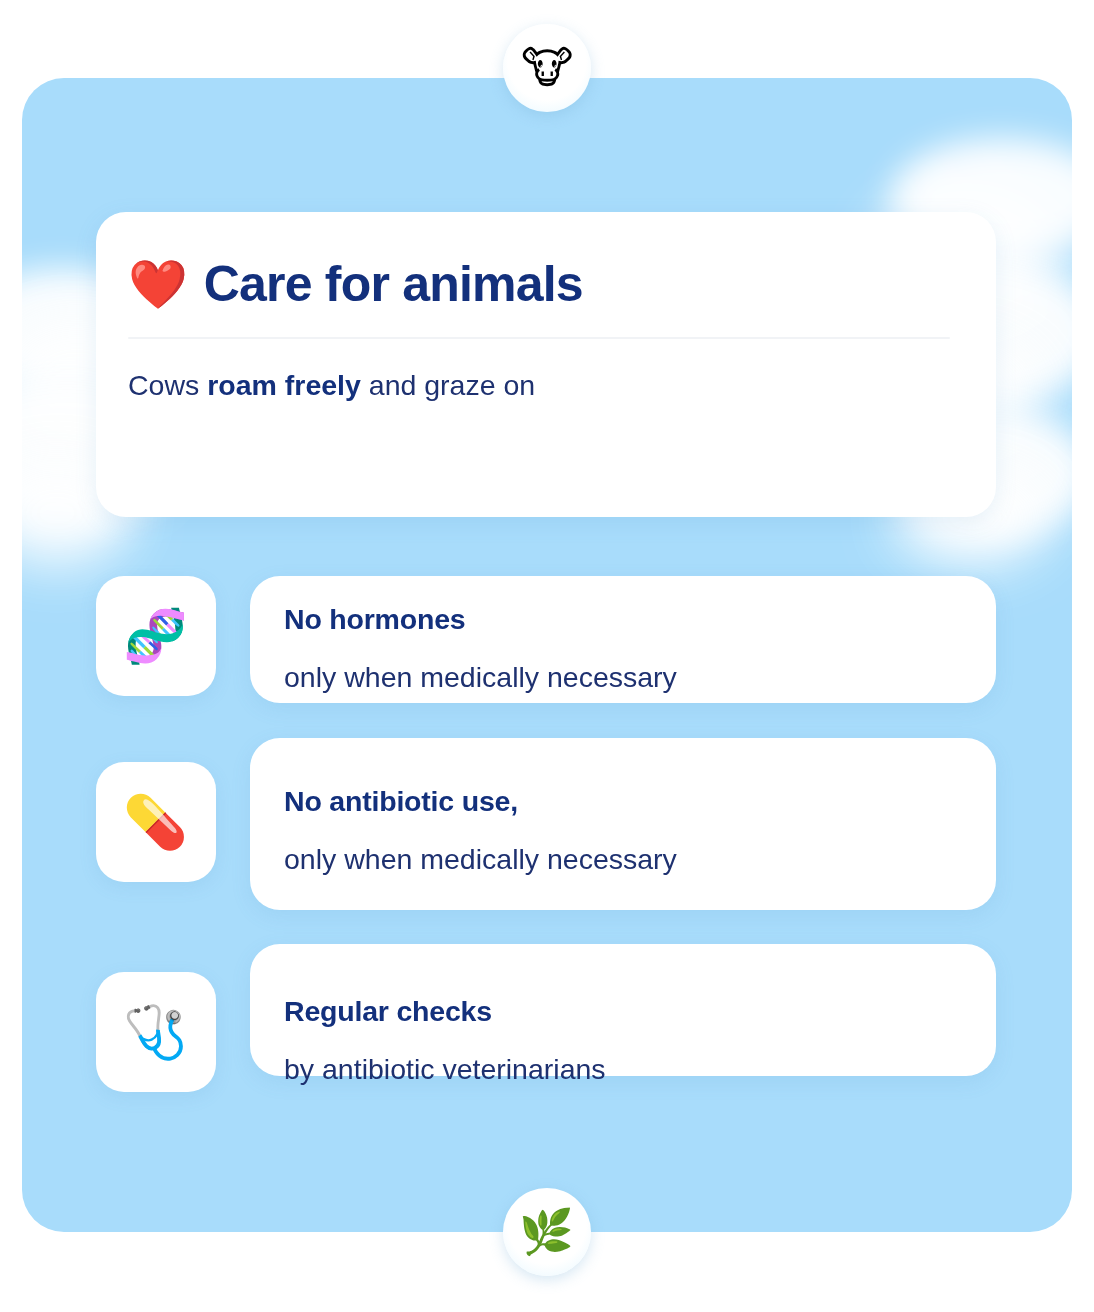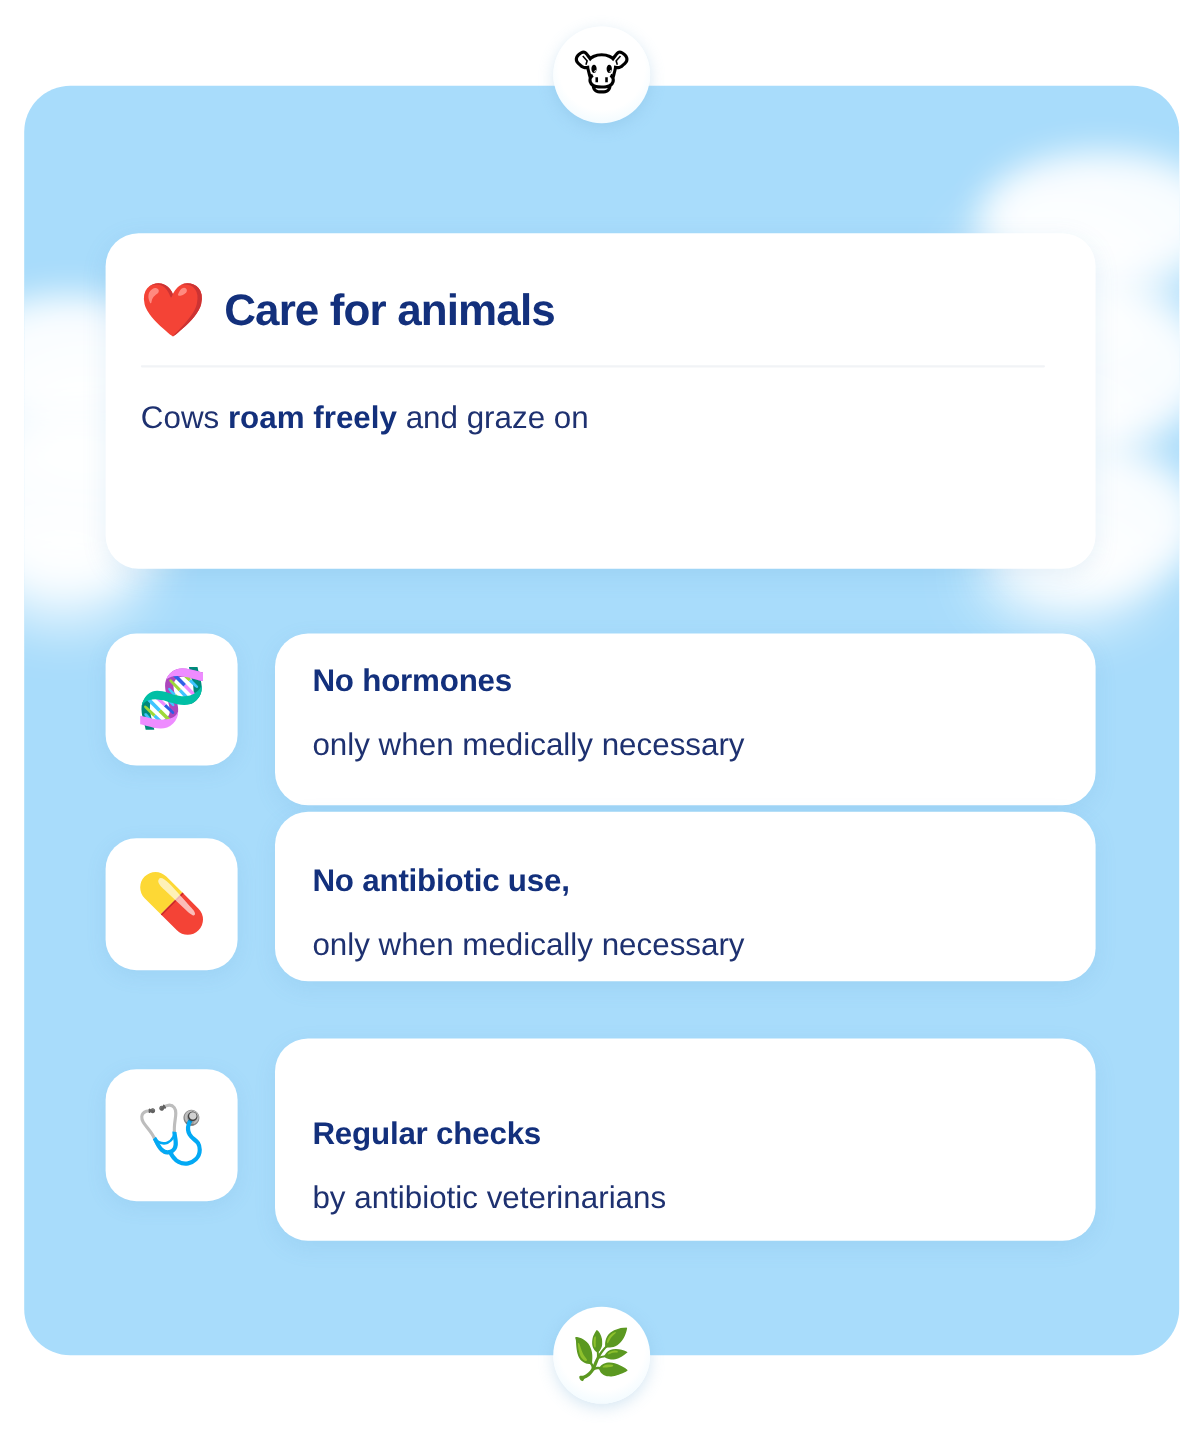--- a/index.html
+++ b/index.html
@@ -98,21 +98,21 @@
     display: flex;
     align-items: center;
     gap: 16px;
   }
   #hero-heart {
     font-size: 48px;
     line-height: 1;
     font-family: "DejaVu Sans", sans-serif;
   }
   #hero-title {
-    font-size: 40px;
+    font-size: 50px;
     font-weight: 700;
     color: #13307c;
     letter-spacing: -0.8px;
     line-height: 1.05;
     white-space: nowrap;
   }
 
   #hero-divider {
     margin: 26px 6px 0 0;
     height: 2px;
@@ -166,23 +166,23 @@
     position: absolute;
     left: 154px;
     top: 0;
     right: 0;
     background: #ffffff;
     border-radius: 30px;
     box-shadow: 0 6px 20px rgba(80,150,200,0.12);
     box-sizing: border-box;
     padding: 24px 34px;
   }
-  #row-0 .feature-card { height: 156px; }
-  #row-1 .feature-card { height: 154px; padding-top: 44px; }
-  #row-2 .feature-card { height: 184px; padding-top: 68px; }
+  #row-0 .feature-card { height: 127px; }
+  #row-1 .feature-card { height: 172px; padding-top: 44px; }
+  #row-2 .feature-card { height: 132px; padding-top: 48px; }
 
   .feature-title {
     font-size: 28.5px;
     font-weight: 700;
     color: #13307c;
     line-height: 1.35;
     letter-spacing: -0.2px;
   }
   .feature-sub {
     font-size: 28.5px;

